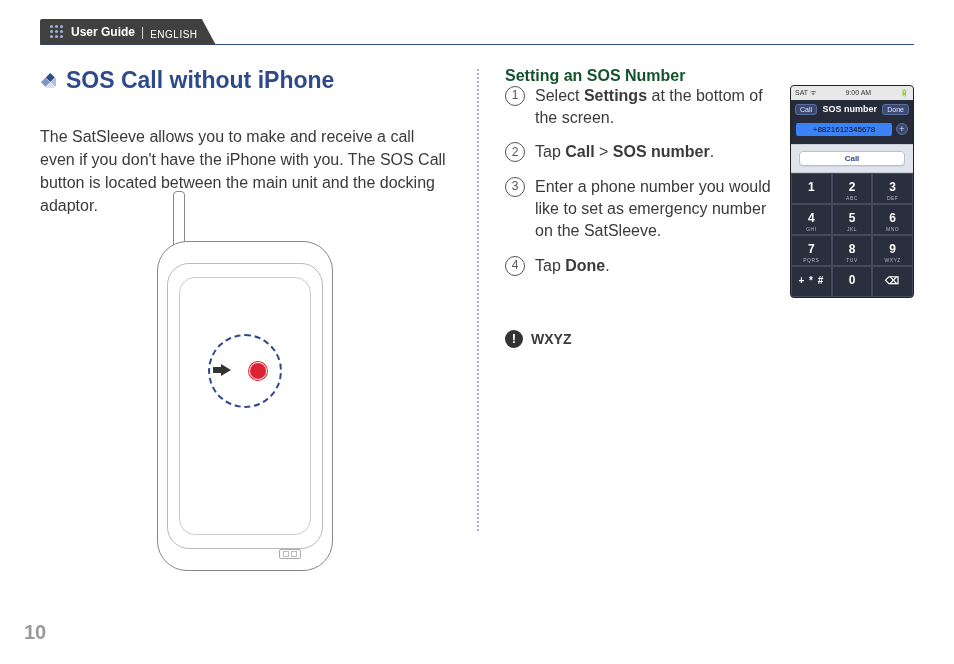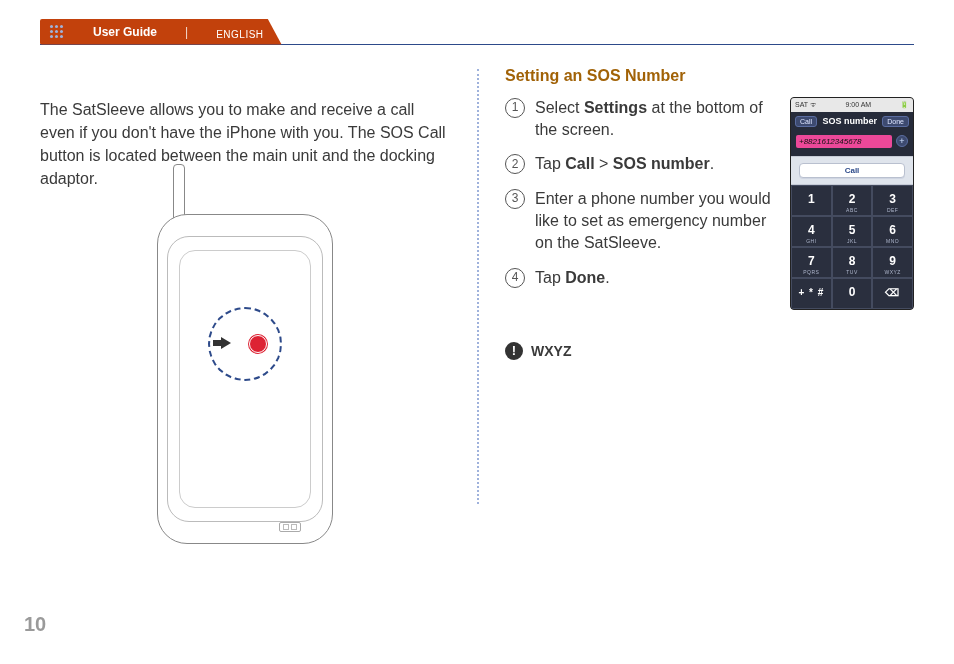--- a/index.html
+++ b/index.html
@@ -1,24 +1,23 @@
 <!DOCTYPE html>
 <html><head>
 <meta charset="utf-8">
 <style>
   * { box-sizing: border-box; margin: 0; padding: 0; }
   html, body { width: 954px; height: 664px; font-family: Arial, Helvetica, sans-serif; color: #3a3a3a; background: #fff; }
   .page { position: relative; width: 954px; height: 664px; padding: 14px 40px 0 40px; }
   
   .header-tab {
     position: relative; display: inline-flex; align-items: center;
-    background: #c2410c; color: #fff; height: 26px; padding: 0 18px 0 10px;
+    background: #404040; color: #fff; height: 26px; padding: 0 18px 0 10px;
     border-radius: 2px 2px 2px 2px; font-size: 12px;
     clip-path: polygon(0 0, calc(100% - 14px) 0, 100% 100%, 0 100%);
-    gap: 22px;
   }
   .header-tab .dots {
     display: inline-grid; grid-template-columns: repeat(3, 3px); grid-auto-rows: 3px; gap: 2px;
     margin-right: 8px;
   }
   .header-tab .dots span { width: 3px; height: 3px; background: #9fb2dc; border-radius: 50%; }
   .header-tab .ug { font-weight: 600; }
   .header-tab .sep { margin: 0 6px; opacity: .8; }
   .header-tab .lang { font-size: 10px; letter-spacing: .5px; margin-top: 6px; }
   .header-rule { border: none; border-top: 1px solid #2d4a8a; margin-top: -1px; }
@@ -32,21 +31,21 @@
     position: absolute; left: 0; top: 2px; bottom: 40px; width: 0;
     border-left: 2px dotted #9fb2dc;
   }
 
   
   .title-row { display: flex; align-items: center; gap: 10px; margin-bottom: 16px; }
   .title-icon { width: 16px; height: 16px; }
   .title { color: #2d4a8a; font-size: 23px; font-weight: 700; }
 
   .para { font-size: 16px; line-height: 1.45; margin-top: 31px; }
-  .subhead { color: #a16207; font-weight: 700; font-size: 16px; margin-bottom: 12px; }
+  .subhead { color: #14532d; font-weight: 700; font-size: 16px; }
 
   
   .steps-wrap { display: flex; gap: 18px; }
   .steps { list-style: none; flex: 1; }
   .steps li { display: flex; gap: 10px; font-size: 16px; line-height: 1.4; margin-bottom: 12px; }
   .steps .num {
     flex: 0 0 20px; height: 20px; border: 1.2px solid #555; border-radius: 50%;
     display: inline-flex; align-items: center; justify-content: center;
     font-size: 12px; color: #555; margin-top: 1px;
   }
@@ -107,32 +106,32 @@
   
   .phone {
     width: 124px; flex: 0 0 124px; border: 1px solid #222; border-radius: 4px; overflow: hidden;
     font-family: Arial, sans-serif; background: #1e1e1e; align-self: flex-start;
   }
   .ph-status { height: 14px; background: #e8e8e8; display: flex; align-items: center; justify-content: space-between; padding: 0 4px; font-size: 7px; color: #333; }
   .ph-title { background: #262b3a; color: #fff; display: flex; align-items: center; justify-content: space-between; padding: 4px 4px; }
   .ph-title .btn { font-size: 7px; background: #3d4a70; border: 1px solid #5a6ca0; border-radius: 3px; padding: 1px 4px; color: #dfe6ff; }
   .ph-title .ttl { font-size: 9px; font-weight: 700; }
   .ph-input-row { background: #262b3a; padding: 4px 5px 8px; display: flex; align-items: center; gap: 4px; }
-  .ph-input { flex: 1; background: #ec4899; border-radius: 2px; font-size: 8px; padding: 2px 3px; color: #111; text-align: left; white-space: nowrap; overflow: hidden; font-style: italic; }
+  .ph-input { flex: 1; background: #3b82f6; border-radius: 2px; font-size: 8px; padding: 2px 3px; color: #111; text-align: center; white-space: nowrap; overflow: hidden; }
   .ph-add { width: 12px; height: 12px; border-radius: 50%; background: #3d4a70; color: #cfe0ff; font-size: 9px; display: flex; align-items: center; justify-content: center; border: 1px solid #5a6ca0; }
   .ph-call { background: #dfe4ec; text-align: center; font-size: 8px; color: #2d4a8a; font-weight: 700; padding: 6px 8px; border-top: 1px solid #c6cbd6; border-bottom: 1px solid #c6cbd6; }
   .ph-call .pill { background: #fff; border: 1px solid #b9c0cf; border-radius: 4px; padding: 2px 0; box-shadow: 0 1px 0 #cfd5e2; }
   .keypad { display: grid; grid-template-columns: repeat(3, 1fr); background: #2a2f3e; }
   .key { border: 0.5px solid #444b5f; text-align: center; padding: 3px 0 2px; }
   .key .d { color: #fff; font-size: 12px; font-weight: 600; line-height: 1; }
   .key .s { color: #aeb6cc; font-size: 5px; letter-spacing: .5px; display: block; min-height: 6px; }
   .keypad .bottom .d { font-size: 10px; letter-spacing: 1px; }
 
   
-  .pagenum { position: absolute; left: 24px; bottom: 28px; font-size: 20px; font-weight: 700; color: #9a9a9a; }
+  .pagenum { position: absolute; left: 24px; bottom: 20px; font-size: 20px; font-weight: 700; color: #9a9a9a; }
 </style>
 </head>
 <body>
 
 <div class="page">
   
   <div class="header-tab">
     <span class="dots">
       <span></span>
         <span></span>
@@ -146,20 +145,29 @@
     </span>
     <span class="ug">User Guide</span>
     <span class="sep">|</span>
     <span class="lang">ENGLISH</span>
   </div>
   <hr class="header-rule">
 
   <div class="body">
 
     <div class="col col-left">
+      <div class="title-row">
+        <svg class="title-icon" viewBox="0 0 20 20">
+          <rect x="10" y="0" width="8" height="8" transform="rotate(45 10 4)" fill="#2d4a8a"></rect>
+          <rect x="4" y="6" width="8" height="8" transform="rotate(45 4 10)" fill="#7e95c6"></rect>
+          <rect x="16" y="6" width="8" height="8" transform="rotate(45 16 10)" fill="#aebcde"></rect>
+          <rect x="10" y="12" width="8" height="8" transform="rotate(45 10 16)" fill="#d7def0"></rect>
+        </svg>
+        <h1 class="title">SOS Call without iPhone</h1>
+      </div>
       <p class="para">The SatSleeve allows you to make and receive a call even if you don't have the iPhone with you. The SOS Call button is located between the main unit and the docking adaptor.</p>
 
       <div class="device-wrap">
         <div class="device">
           <div class="antenna"></div>
           <div class="shell"></div>
           <div class="inner"></div>
           <div class="screen"></div>
           <div class="slot"></div>
           <div class="sos-ring"></div>

